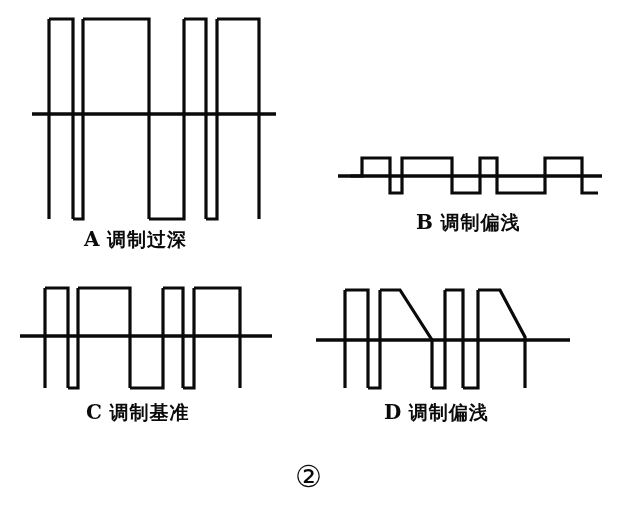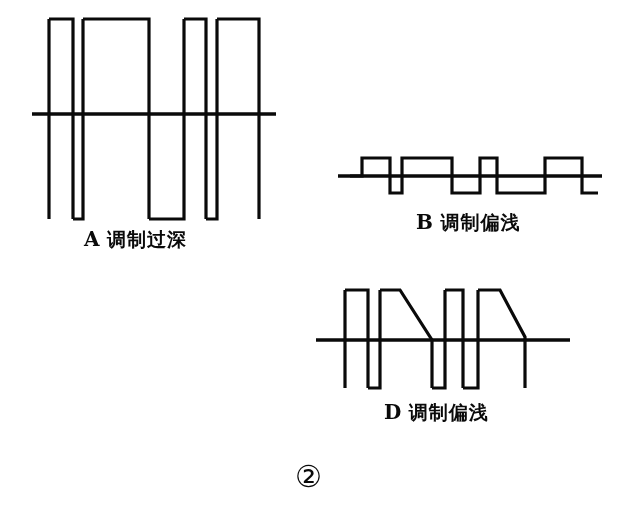--- a/index.html
+++ b/index.html
@@ -98,20 +98,36 @@
       <line class="axis" x1="4" y1="36" x2="268" y2="36"></line>
       <path d="M 16,36 L 28,36 L 28,18 L 56,18 L 56,53 L 68,53 L 68,18
                L 118,18 L 118,53 L 146,53 L 146,18 L 163,18 L 163,53
                L 211,53 L 211,18 L 248,18 L 248,53 L 264,53"></path>
     </svg>
     <div class="caption" style="left:82px; top:70px;">
       <span class="cap-letter">B</span><span class="cap-text">调制偏浅</span>
     </div>
   </div>
 
+  <div class="panel" style="left:16px; top:282px; width:270px; height:150px;">
+    <svg class="wave-svg" width="262" height="112" viewBox="0 0 262 112">
+      <line class="axis" x1="4" y1="54" x2="256" y2="54"></line>
+      <path d="M 29,6 L 29,106
+               M 29,6 L 52,6 L 52,106
+               M 52,106 L 62,106 L 62,6
+               M 62,6 L 114,6 L 114,106
+               M 114,106 L 147,106 L 147,6
+               M 147,6 L 167,6 L 167,106
+               M 167,106 L 178,106 L 178,6
+               M 178,6 L 224,6 L 224,106"></path>
+    </svg>
+    <div class="caption" style="left:70px; top:118px;">
+      <span class="cap-letter">C</span><span class="cap-text">调制基准</span>
+    </div>
+  </div>
 
   <div class="panel" style="left:312px; top:282px; width:280px; height:150px;">
     <svg class="wave-svg" width="270" height="112" viewBox="0 0 270 112">
       <line class="axis" x1="4" y1="58" x2="258" y2="58"></line>
       <path d="M 33,8 L 33,106
                M 33,8 L 56,8 L 56,106
                M 56,106 L 68,106 L 68,8
                M 68,8 L 88,8 L 120,58 L 120,106
                M 120,106 L 133,106 L 133,8
                M 133,8 L 151,8 L 151,106

